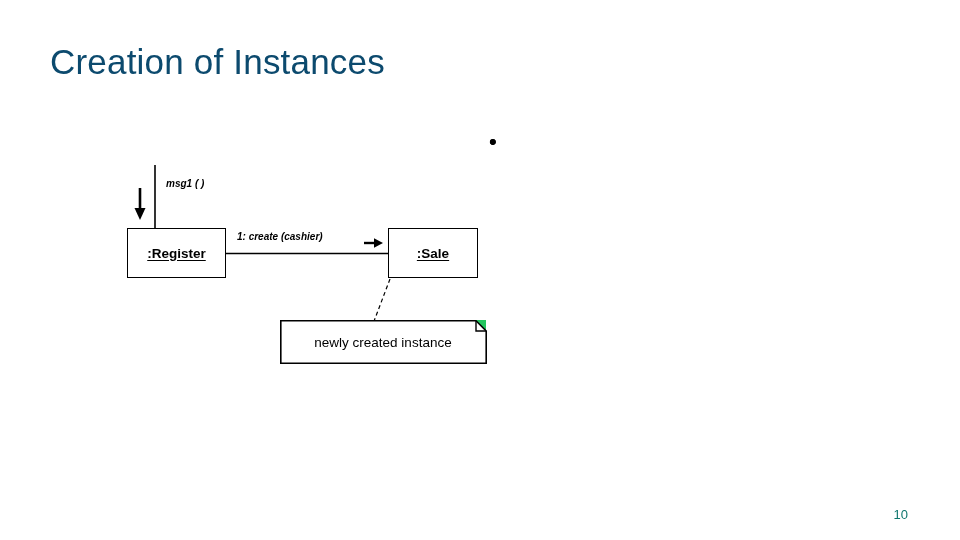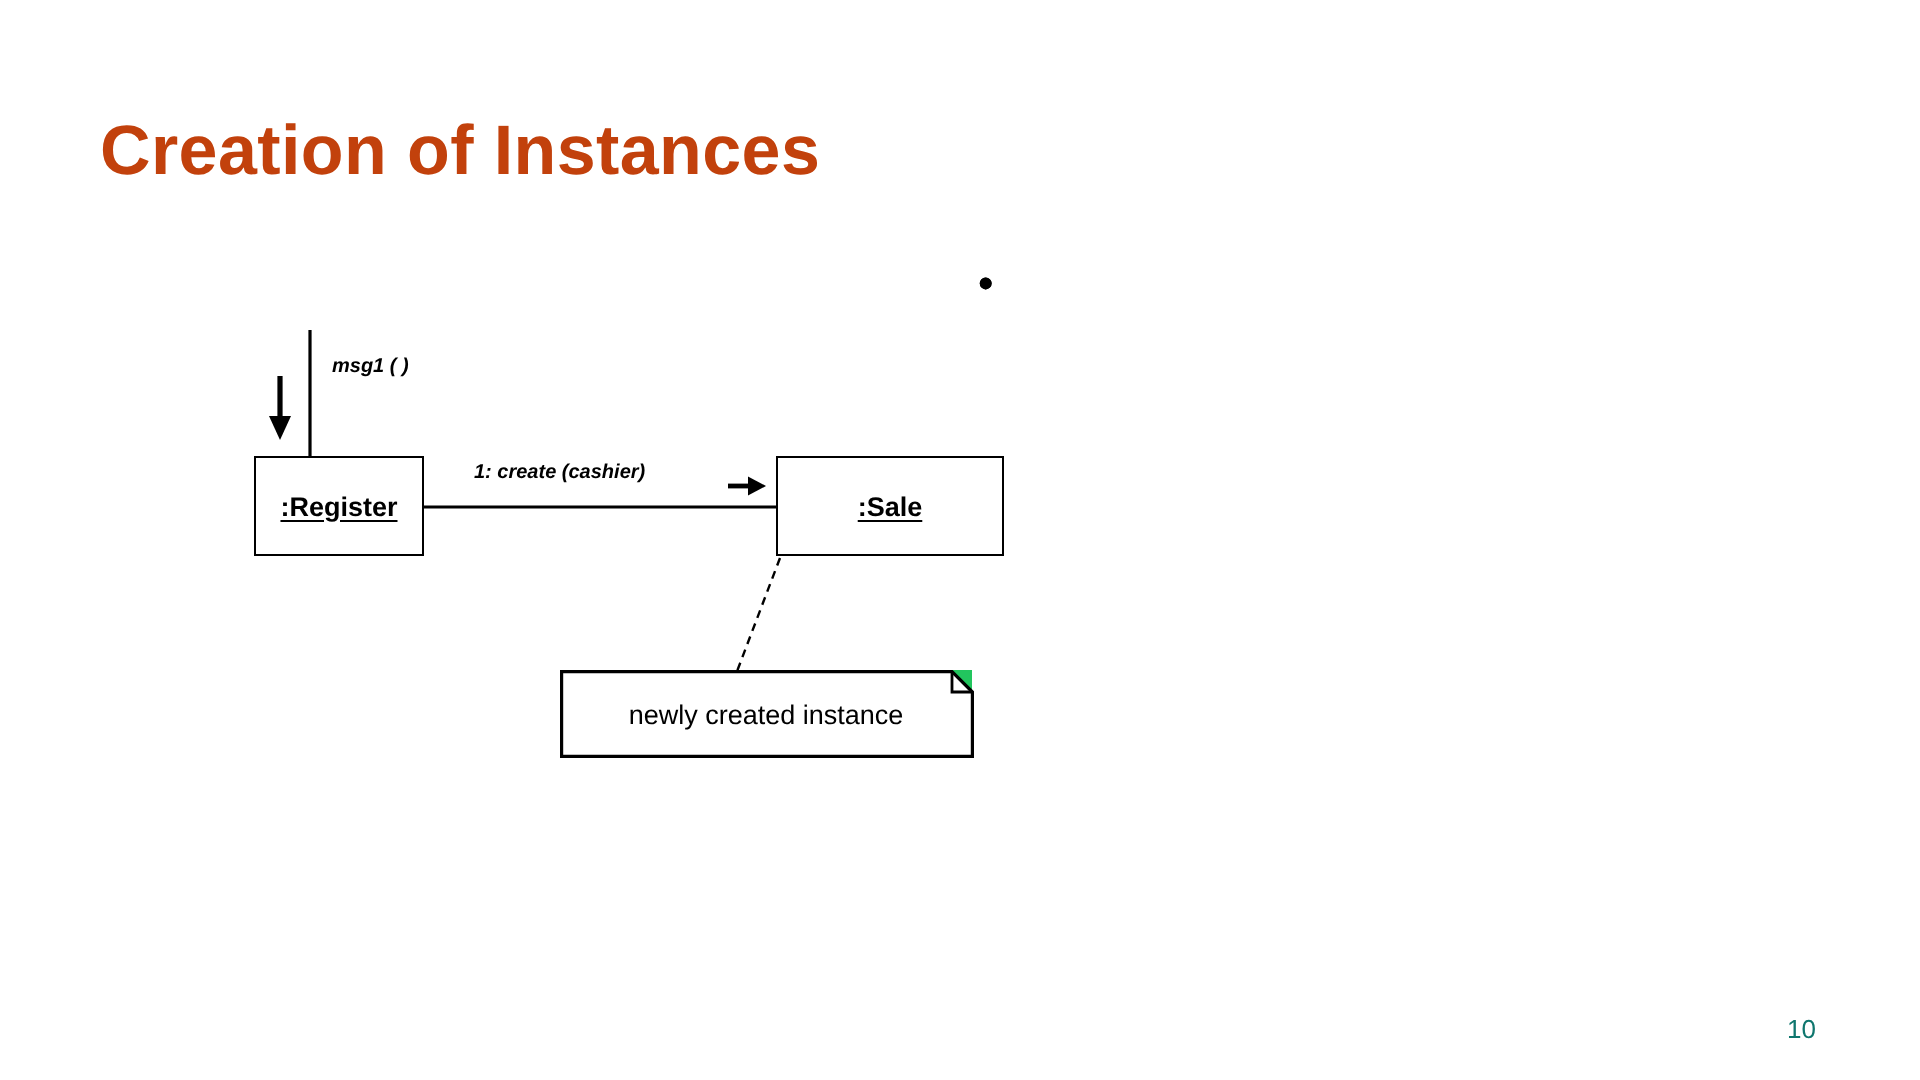--- a/index.html
+++ b/index.html
@@ -18,25 +18,25 @@
   .slide {
     position: absolute;
     inset: 0;
     background: #ffffff;
   }
 
   
   .slide-title {
     position: absolute;
     left: 50px;
-    top: 56px;
+    top: 42px;
     font-size: 35px;
-    font-weight: 700;
+    font-weight: 400;
     letter-spacing: 0.2px;
-    color: #c2410c;
+    color: #0c4a6e;
     white-space: nowrap;
   }
 
   
   .diagram {
     position: absolute;
     left: 0;
     top: 0;
     width: 500px;
     height: 540px;
@@ -60,35 +60,35 @@
   .uml-box .obj-label {
     font-size: 13.5px;
     font-weight: 700;
     text-decoration: underline;
     text-underline-offset: 2px;
     white-space: nowrap;
   }
   #box-register {
     left: 127px;
     top: 228px;
-    width: 85px;
+    width: 99px;
     height: 50px;
   }
   #box-sale {
     left: 388px;
     top: 228px;
-    width: 114px;
+    width: 90px;
     height: 50px;
   }
 
   
   .note-box {
     position: absolute;
     left: 280px;
-    top: 335px;
+    top: 320px;
     width: 206px;
     height: 44px;
     background: #22c55e;
     box-sizing: border-box;
   }
   .note-shape {
     position: absolute;
     inset: 0;
   }
   .note-text {

